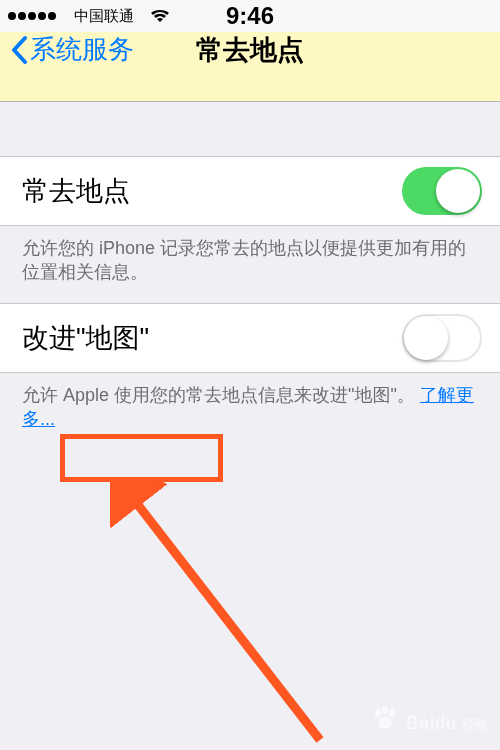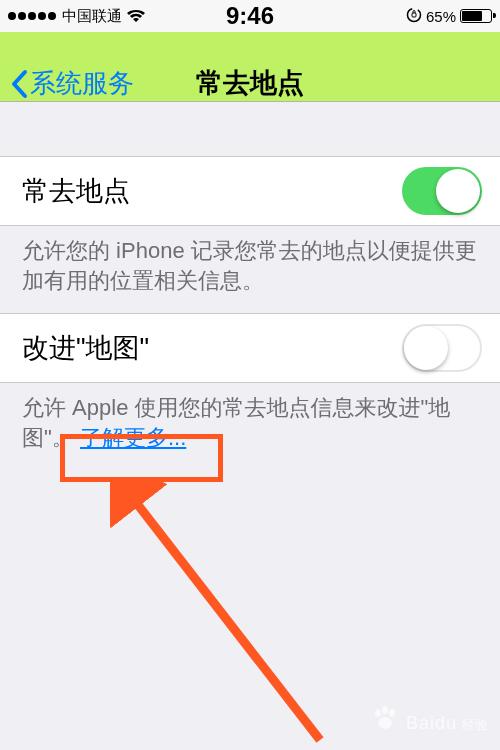--- a/index.html
+++ b/index.html
@@ -24,21 +24,21 @@
       align-items: center;
       justify-content: space-between;
       padding: 0 8px;
       font-size: 17px;
       font-weight: 600;
       color: #000;
     }
     .status-left {
       display: flex;
       align-items: center;
-      gap: 4px;
+      gap: 16px;
       text-align: center;
     }
     .signal-dots {
       display: flex;
       gap: 2px;
     }
     .signal-dots span {
       width: 8px;
       height: 8px;
       border-radius: 50%;
@@ -89,24 +89,24 @@
       left: 1px;
       top: 1px;
       bottom: 1px;
       width: 65%;
       background: #000;
       border-radius: 1px;
     }
     
     .nav-bar {
       height: 70px;
-      background: #bef264;
+      background: #fef9c3;
       border-bottom: 1px solid #b2b2b2;
       display: flex;
-      align-items: flex-end;
+      align-items: flex-start;
       position: relative;
       padding: 0 10px;
     }
     .back-button {
       display: flex;
       align-items: center;
       color: #007aff;
       font-size: 26px;
       font-weight: 400;
       gap: 2px;
@@ -171,21 +171,21 @@
     .switch.on .knob {
       right: 2px;
     }
     .switch.off .knob {
       left: 0px;
       top: 0px;
     }
     
     .footer-text {
       padding: 10px 22px 18px 22px;
-      font-size: 22px;
+      font-size: 18px;
       color: #6d6d72;
       line-height: 1.35;
     }
     .footer-text .link {
       color: #007aff;
       text-decoration: underline;
     }
     
     .highlight-box {
       position: absolute;
@@ -226,33 +226,20 @@
         <span></span>
     </span>
     <span class="carrier">中国联通</span>
     <span class="wifi-icon">
       <svg width="20" height="14" viewBox="0 0 20 14">
         <path d="M10 13 L7 10 C8.5 8.5 11.5 8.5 13 10 Z M4 7 C7 4 13 4 16 7 L14 9 C11.5 6.5 8.5 6.5 6 9 Z M1 4 C5 0 15 0 19 4 L17 6 C13 2 7 2 3 6 Z" fill="#000"></path>
       </svg>
     </span>
   </div>
   <div class="status-center">9:46</div>
-  <div class="status-right">
-    <span>
-      <svg width="16" height="16" viewBox="0 0 16 16">
-        <circle cx="8" cy="8" r="6.5" fill="none" stroke="#000" stroke-width="1.5" stroke-dasharray="28 6"></circle>
-        <rect x="6" y="6" width="4" height="4" rx="1" fill="none" stroke="#000" stroke-width="1"></rect>
-        <path d="M7 6 v-1.5 a1 1 0 0 1 2 0 V6" fill="none" stroke="#000" stroke-width="1"></path>
-      </svg>
-    </span>
-    <span>65%</span>
-    <span class="battery">
-        <span class="fill"></span>
-      </span>
-  </div>
 </div>
 
 <div class="nav-bar">
   <div class="back-button">
     <span class="back-chevron">
       <svg width="18" height="30" viewBox="0 0 18 30">
         <polyline points="15,3 4,15 15,27" fill="none" stroke="#007aff" stroke-width="4" stroke-linecap="round" stroke-linejoin="round"></polyline>
       </svg>
     </span>
     <span>系统服务</span>

